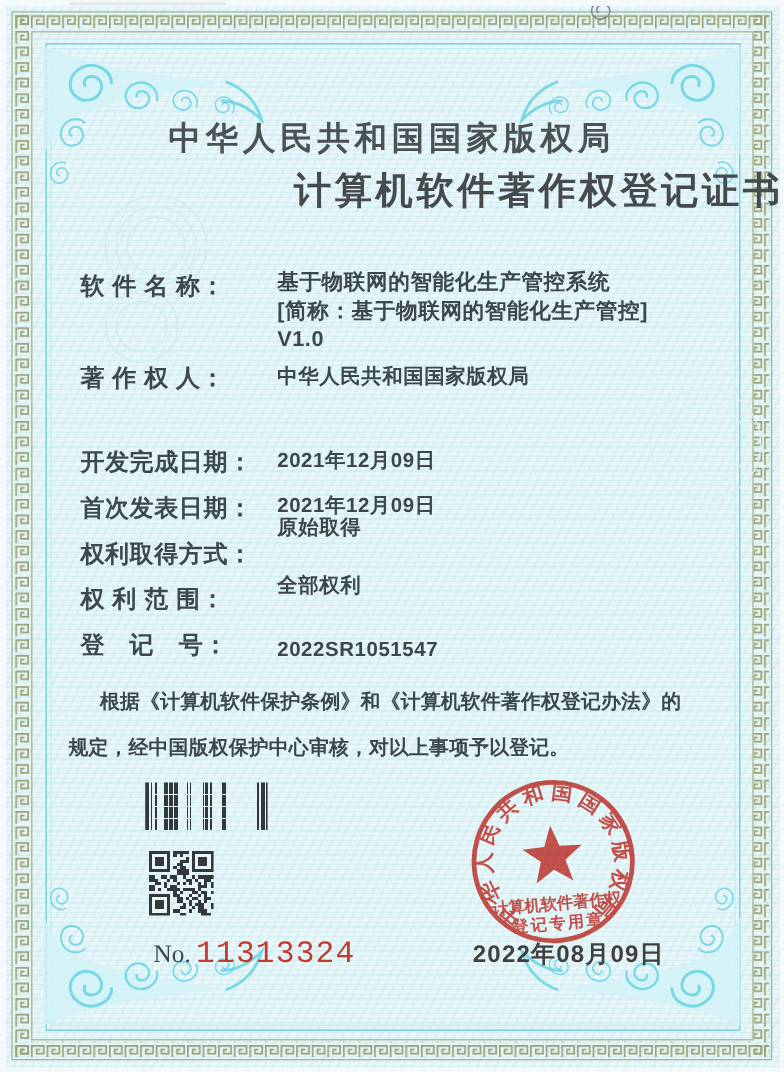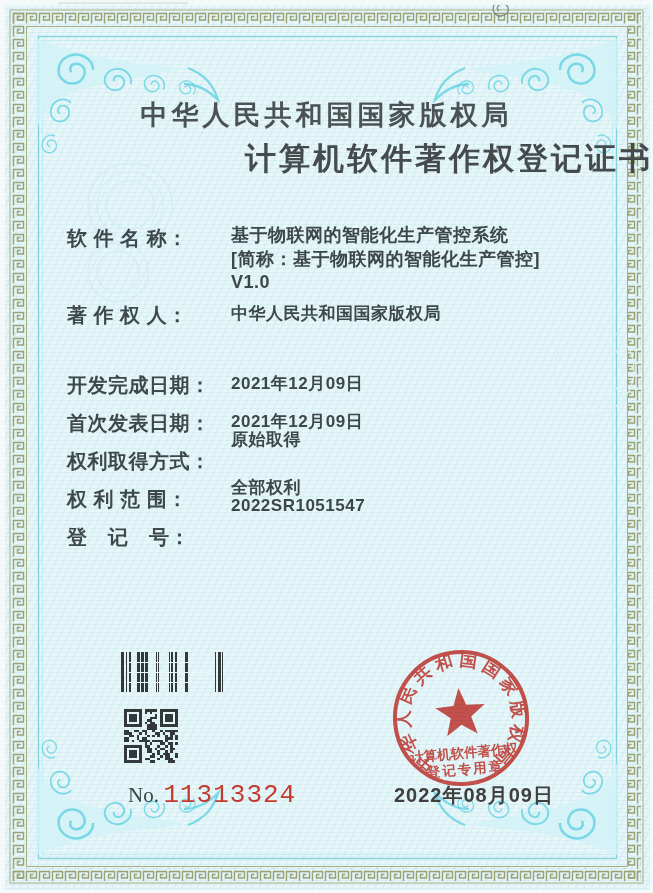--- a/index.html
+++ b/index.html
@@ -153,22 +153,26 @@
   <div class="flabel" style="top:410px">首次发表日期：</div>
   <div class="fvalue" style="top:410px">2021年12月09日</div>
 
   <div class="flabel" style="top:448px">权利取得方式：</div>
   <div class="fvalue" style="top:428px">原始取得</div>
 
   <div class="flabel" style="top:486px">权 利 范 围：</div>
   <div class="fvalue" style="top:476px">全部权利</div>
 
   <div class="flabel" style="top:524px">登　记　号：</div>
-  <div class="fvalue" style="top:496px">2022SR1051547</div>
-
+  <div class="fvalue" style="top:532px">2022SR1051547</div>
+
+  <div class="statement">
+    <span class="s1">根据《计算机软件保护条例》和《计算机软件著作权登记办法》的</span>
+    <span class="s2">规定，经中国版权保护中心审核，对以上事项予以登记。</span>
+  </div>
 
   <svg class="barcode" width="102" height="40" viewBox="0 0 102 40" shape-rendering="crispEdges">
       <rect x="0" y="0" width="3" height="40" fill="#33393b"></rect>
       <rect x="4.5" y="0" width="1.5" height="40" fill="#33393b"></rect>
       <rect x="8" y="0" width="2" height="40" fill="#33393b"></rect>
       <rect x="16" y="0" width="3" height="40" fill="#33393b"></rect>
       <rect x="20" y="0" width="3" height="40" fill="#33393b"></rect>
       <rect x="24" y="0" width="3" height="40" fill="#33393b"></rect>
       <rect x="35" y="0" width="1" height="40" fill="#33393b"></rect>
       <rect x="37" y="0" width="1" height="40" fill="#33393b"></rect>

